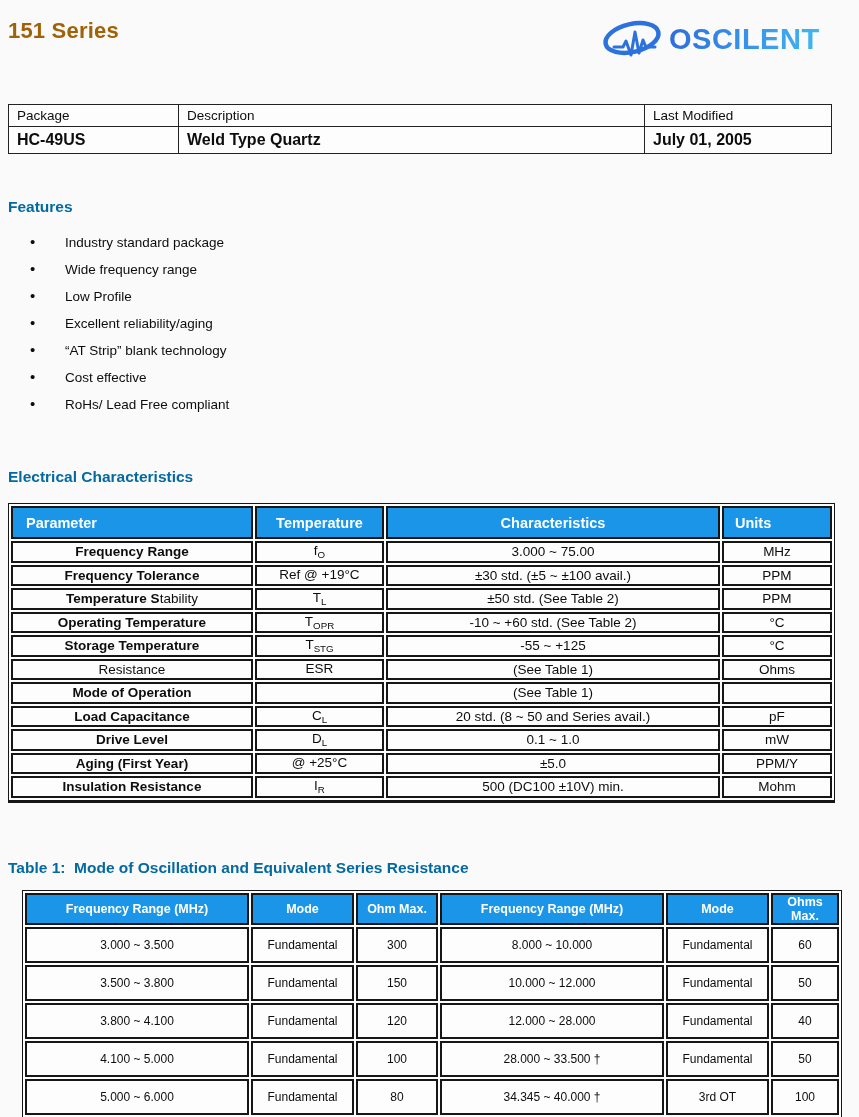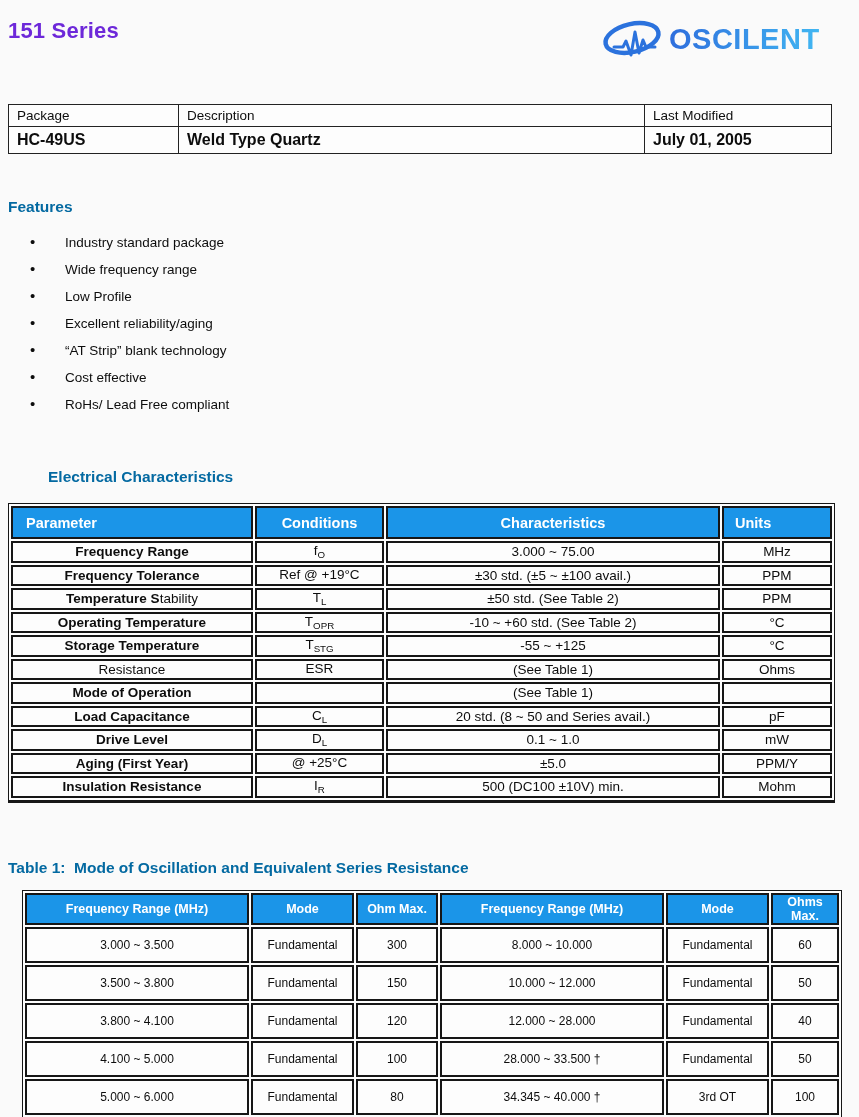--- a/index.html
+++ b/index.html
@@ -8,39 +8,39 @@
     width: 859px; height: 1117px;
     font-family: "Liberation Sans", "DejaVu Sans", sans-serif;
     color: #0d0d0d;
     position: relative;
     overflow: hidden;
   }
   .page { padding: 14px 28px 0 8px; }
 
   
   .hdr { display: flex; justify-content: space-between; align-items: flex-start; height: 56px; }
-  .title { font-size: 22px; font-weight: bold; letter-spacing: 0.2px; padding-top: 4px; color: #6d28d9; }
+  .title { font-size: 22px; font-weight: bold; letter-spacing: 0.2px; padding-top: 4px; color: #a16207; }
   .logo { margin-right: -10px; margin-top: 2px; }
 
   
   table.info {
     border-collapse: collapse;
     table-layout: fixed;
     width: 823px;
     margin-top: 34px;
     background: #fdfdfd;
   }
   table.info th, table.info td { border: 1px solid #222; text-align: left; padding: 1px 8px; }
   table.info th { font-weight: normal; font-size: 13.5px; height: 22px; }
   table.info td { font-weight: bold; font-size: 16px; height: 27px; }
 
   
   .sect { font-size: 15.5px; font-weight: bold; color: #0369a1; }
   .feat-h { margin-top: 44px; }
-  .elec-h { margin-top: 46px; margin-left: 40px; }
+  .elec-h { margin-top: 46px; }
   .t1-h   { margin-top: 56px; white-space: pre-wrap; }
 
   
   ul.features { list-style: none; margin-top: 17px; }
   ul.features li { display: flex; align-items: baseline; height: 27px; font-size: 13.5px; }
   ul.features .dot { width: 14px; margin-left: 22px; margin-right: 21px; font-size: 15px; }
 
   
   .blue-th { background: #1b95e8; color: #fff; font-weight: bold; }
 
@@ -153,21 +153,21 @@
   <table class="elec">
     <colgroup>
         <col style="width:242px">
         <col style="width:129px">
         <col style="width:334px">
         <col style="width:110px">
       </colgroup>
     <tbody>
         <tr>
       <th class="blue-th c1">Parameter</th>
-      <th class="blue-th">Conditions</th>
+      <th class="blue-th">Temperature</th>
       <th class="blue-th">Characteristics</th>
       <th class="blue-th c4">Units</th>
     </tr>
     <tr>
       <td><span class="pa">Frequency Range</span><span class="pb"></span></td>
       <td><span class="cm">f</span><span class="cs">O</span></td>
       <td>3.000 ~ 75.00</td>
       <td>MHz</td>
     </tr>
     <tr>

